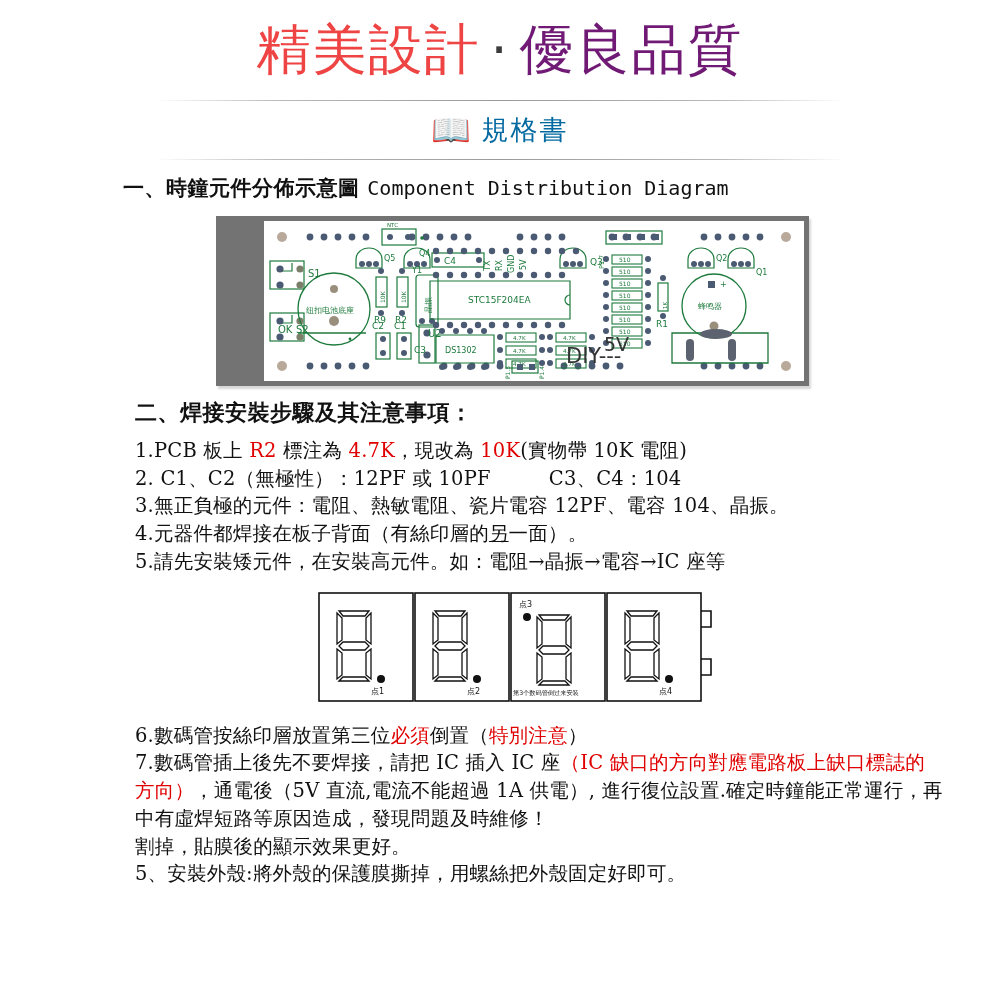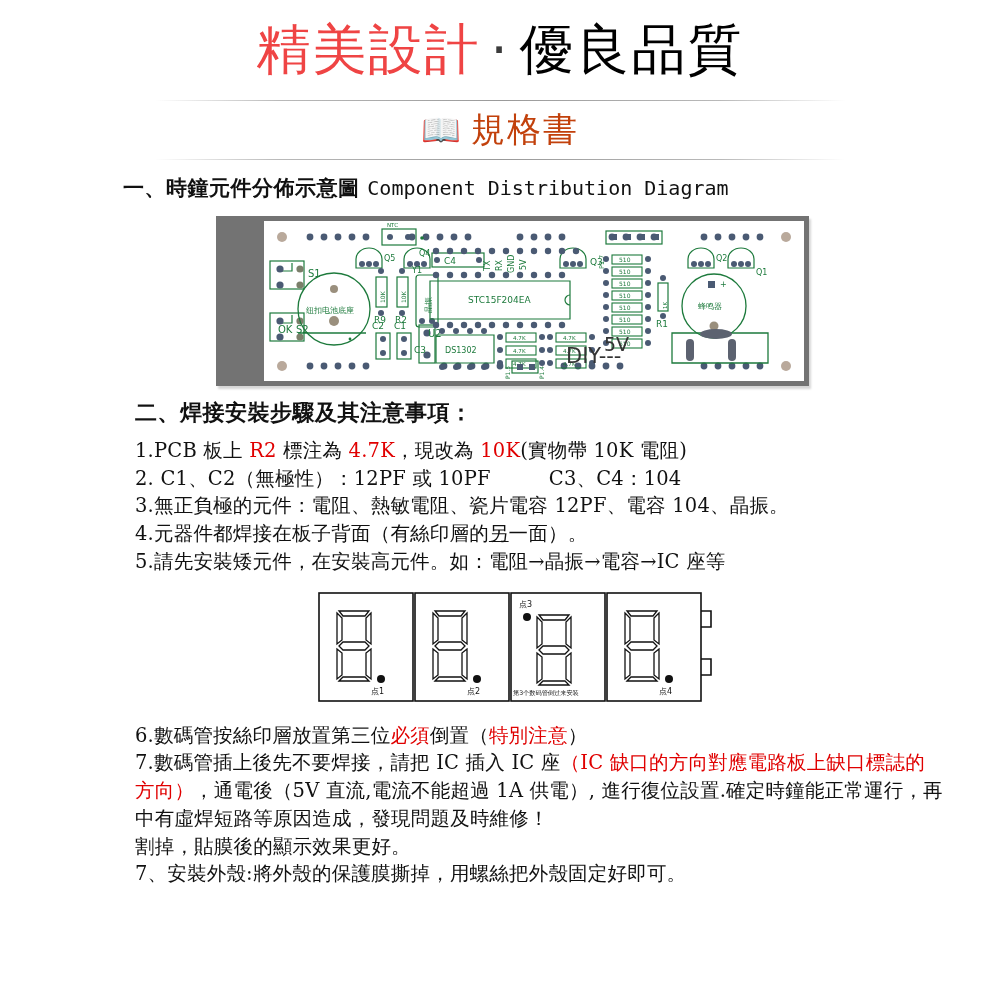--- a/index.html
+++ b/index.html
@@ -6,26 +6,26 @@
   body{
     width:1000px;height:1000px;background:#ffffff;
     font-family:"DejaVu Serif","Liberation Serif",serif;
     color:#111;overflow:hidden;position:relative;
   }
   
   .hero{height:100px;display:flex;align-items:center;justify-content:center;}
   .hero-text{font-size:54px;letter-spacing:2px;font-family:"DejaVu Sans","Liberation Sans",sans-serif;font-weight:400;white-space:nowrap;}
   .hero-a{color:#ef4444;}
   .hero-dot{color:#3b3b3b;padding:0 10px;}
-  .hero-b{color:#000000;margin-top:16px;}
+  .hero-b{color:#701a75;margin-top:16px;}
   .rule{height:1px;margin:0 auto;width:690px;
         background:linear-gradient(to right,rgba(0,0,0,0) 0%,#b9b9b9 18%,#9a9a9a 50%,#b9b9b9 82%,rgba(0,0,0,0) 100%);}
   .subhead{height:58px;display:flex;align-items:center;justify-content:center;gap:10px;}
   .book-icon{font-size:32px;line-height:1;}
-  .subhead-text{font-size:34px;color:#c2410c;font-family:Liberation Sans, sans-serif;letter-spacing:2px;}
+  .subhead-text{font-size:27px;color:#0369a1;font-family:Liberation Sans, sans-serif;letter-spacing:2px;}
 
   
   .content{padding:0 0 0 0;margin-left:25px;}
   h2.sec{
     font-size:21px;font-weight:700;margin:14px 0 0 0;padding-left:98px;
     letter-spacing:.5px;font-family:"DejaVu Serif","Liberation Serif",serif;
   }
   h2.sec .en{font-family:"DejaVu Sans Mono","Liberation Mono",monospace;font-weight:400;font-size:20px;letter-spacing:0px;}
   h2.sec2{padding-left:110px;margin-top:12px;font-size:22px;}
 
@@ -518,15 +518,15 @@
       </svg>
     </div>
   </div>
 
   <ol class="steps" id="steps-bottom">
       <li><span>6.數碼管按絲印層放置第三位</span><span class="red">必須</span><span>倒置（</span><span class="red">特別注意</span><span>）</span></li>
       <li><span>7.數碼管插上後先不要焊接，請把 IC 插入 IC 座</span><span class="red">（IC 缺口的方向對應電路板上缺口標誌的</span></li>
       <li><span class="red">方向）</span><span>，通電後（5V 直流,電流不能超過 1A 供電）, 進行復位設置.確定時鐘能正常運行，再</span></li>
       <li><span>中有虛焊短路等原因造成，發現問題及時維修！</span></li>
       <li><span>割掉，貼膜後的顯示效果更好。</span></li>
-      <li><span>7、安裝外殼:將外殼的保護膜撕掉，用螺絲把外殼固定好即可。</span></li>
+      <li><span>5、安裝外殼:將外殼的保護膜撕掉，用螺絲把外殼固定好即可。</span></li>
     </ol>
 </div>
 
 </body></html>

